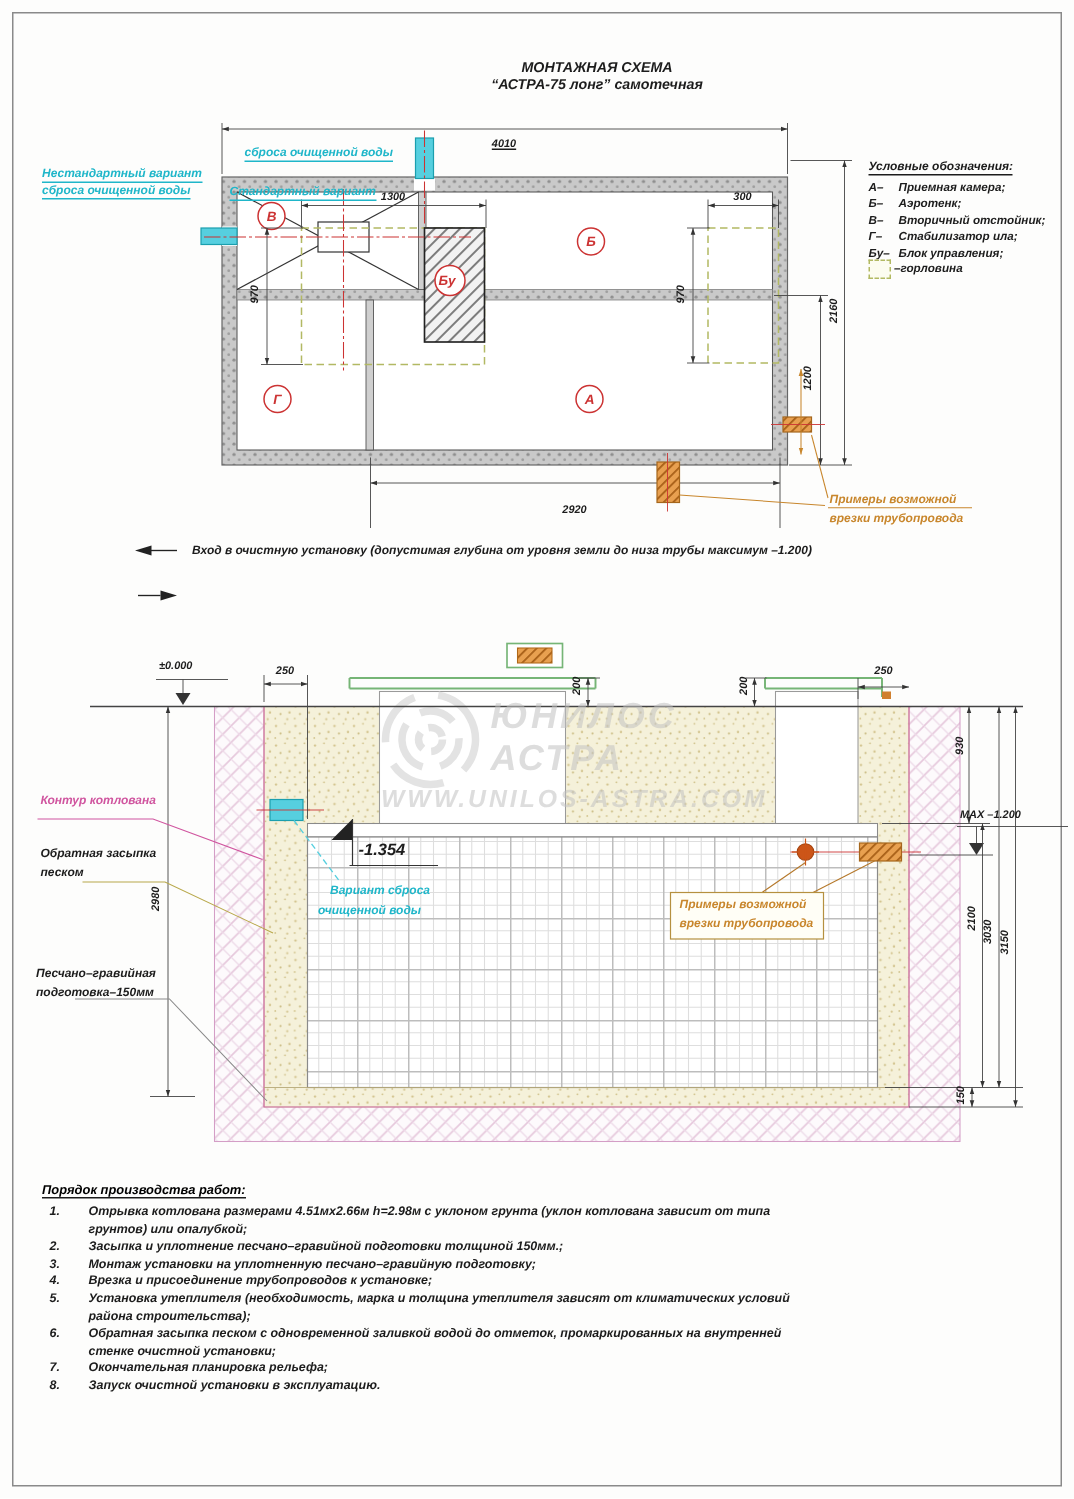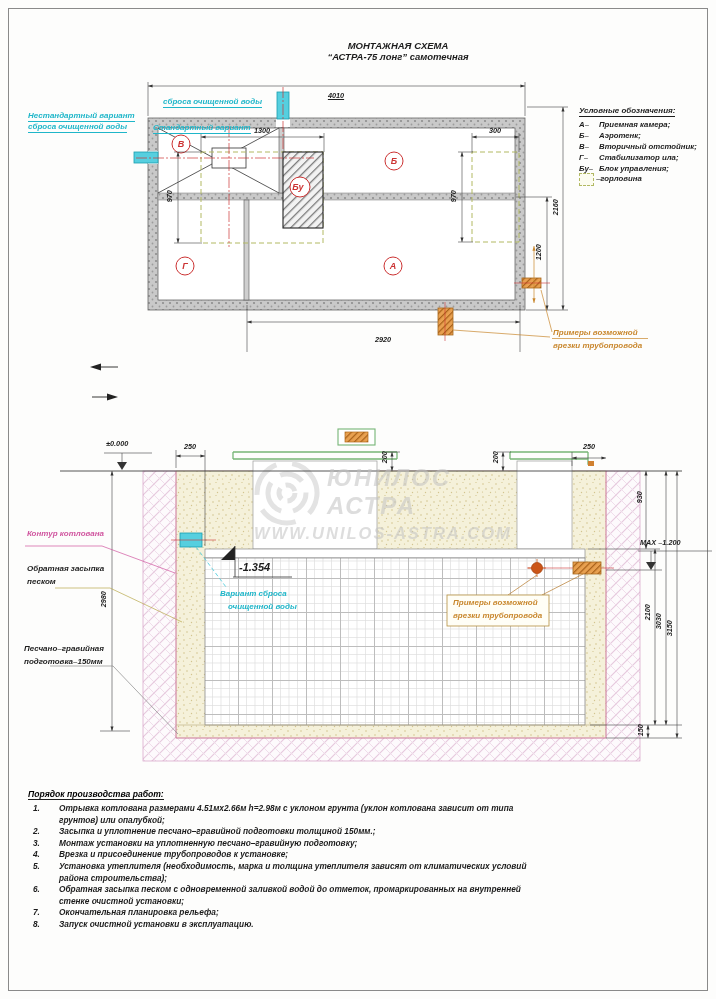--- a/index.html
+++ b/index.html
@@ -288,20 +288,21 @@
 
 <div class="t s9 red ctr" style="left:171px;top:139px;width:20px;">В</div>
 <div class="t s9 red ctr" style="left:384px;top:156px;width:20px;">Б</div>
 <div class="t s9 red ctr" style="left:289px;top:182px;width:18px;">Бу</div>
 <div class="t s9 red ctr" style="left:175px;top:261px;width:20px;">Г</div>
 <div class="t s9 red ctr" style="left:383px;top:261px;width:20px;">А</div>
 
 <div class="t s8 org" style="left:553px;top:328px;">Примеры возможной</div>
 <div class="t s8 org" style="left:553px;top:341px;">врезки трубопровода</div>
 
+<div class="t s8" style="left:128px;top:362px;">Вход в очистную установку (допустимая глубина от уровня земли до низа трубы максимум –1.200)</div>
 
 <div class="t s7" style="left:106px;top:440px;">±0.000</div>
 <div class="t s7 ctr" style="left:172px;top:443px;width:36px;">250</div>
 <div class="t s7 rot" style="left:363px;top:453px;">200</div>
 <div class="t s7 rot" style="left:474px;top:453px;">200</div>
 <div class="t s7 ctr" style="left:571px;top:443px;width:36px;">250</div>
 <div class="t s7 rot" style="left:618px;top:493px;">930</div>
 <div class="t s7" style="left:640px;top:539px;">МАХ –1.200</div>
 <div class="t s7 rot" style="left:82px;top:595px;">2980</div>
 <div class="t s7 rot" style="left:626px;top:608px;">2100</div>
@@ -309,21 +310,21 @@
 <div class="t s7 rot" style="left:648px;top:624px;">3150</div>
 <div class="t s7 rot" style="left:619px;top:726px;">150</div>
 <div class="t s11" style="left:239px;top:561px;">-1.354</div>
 
 <div class="t s8 mag" style="left:27px;top:529px;">Контур котлована</div>
 <div class="t s8" style="left:27px;top:564px;">Обратная засыпка</div>
 <div class="t s8" style="left:27px;top:577px;">песком</div>
 <div class="t s8" style="left:24px;top:644px;">Песчано–гравийная</div>
 <div class="t s8" style="left:24px;top:657px;">подготовка–150мм</div>
 <div class="t s8 cyan" style="left:220px;top:589px;">Вариант сброса</div>
-<div class="t s8 cyan" style="left:228px;top:602px;text-align:right;">очищенной воды</div>
+<div class="t s8 cyan" style="left:212px;top:602px;text-align:right;">очищенной воды</div>
 <div class="t s8 org" style="left:453px;top:598px;">Примеры возможной</div>
 <div class="t s8 org" style="left:453px;top:611px;">врезки трубопровода</div>
 
 <div class="t wm" style="left:327px;top:464px;font-size:24px;">ЮНИЛОС</div>
 <div class="t wm" style="left:327px;top:492px;font-size:24px;">АСТРА</div>
 <div class="t wm" style="left:254px;top:524px;font-size:16.5px;">WWW.UNILOS-ASTRA.COM</div>
 
 <div id="wo">
   <div class="wo-title">Порядок производства работ:</div>
   <div class="wo-row">

